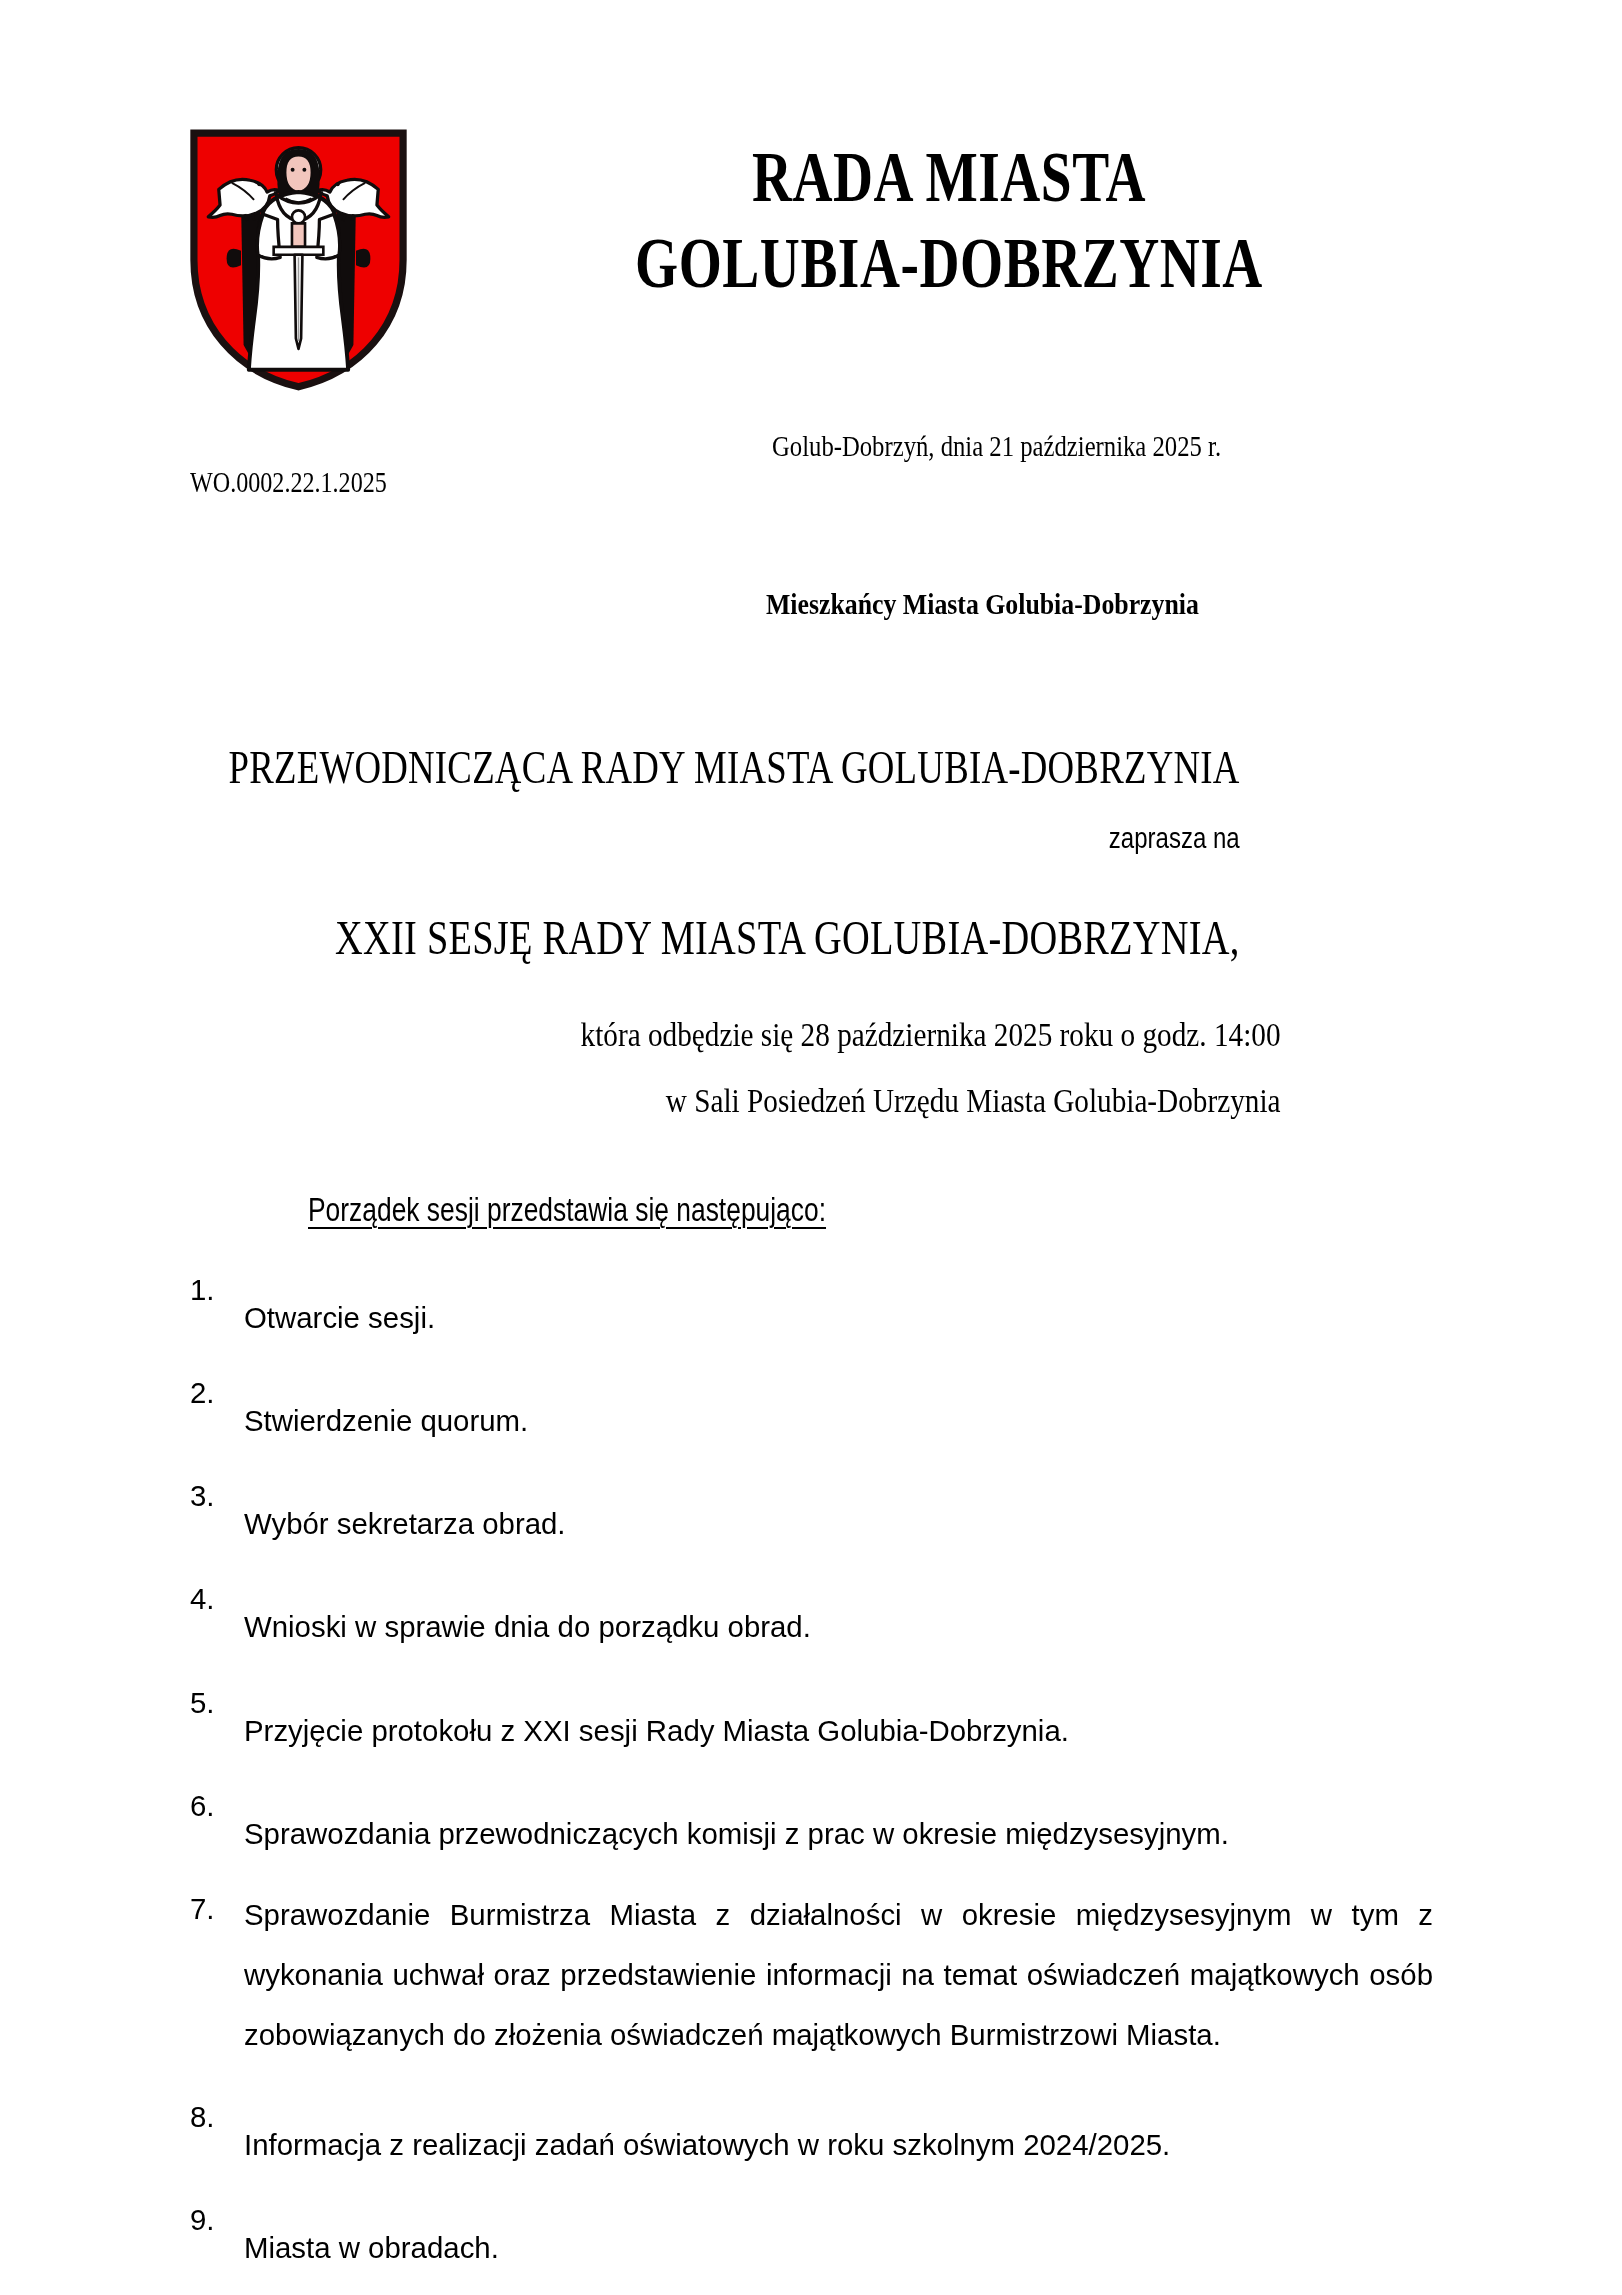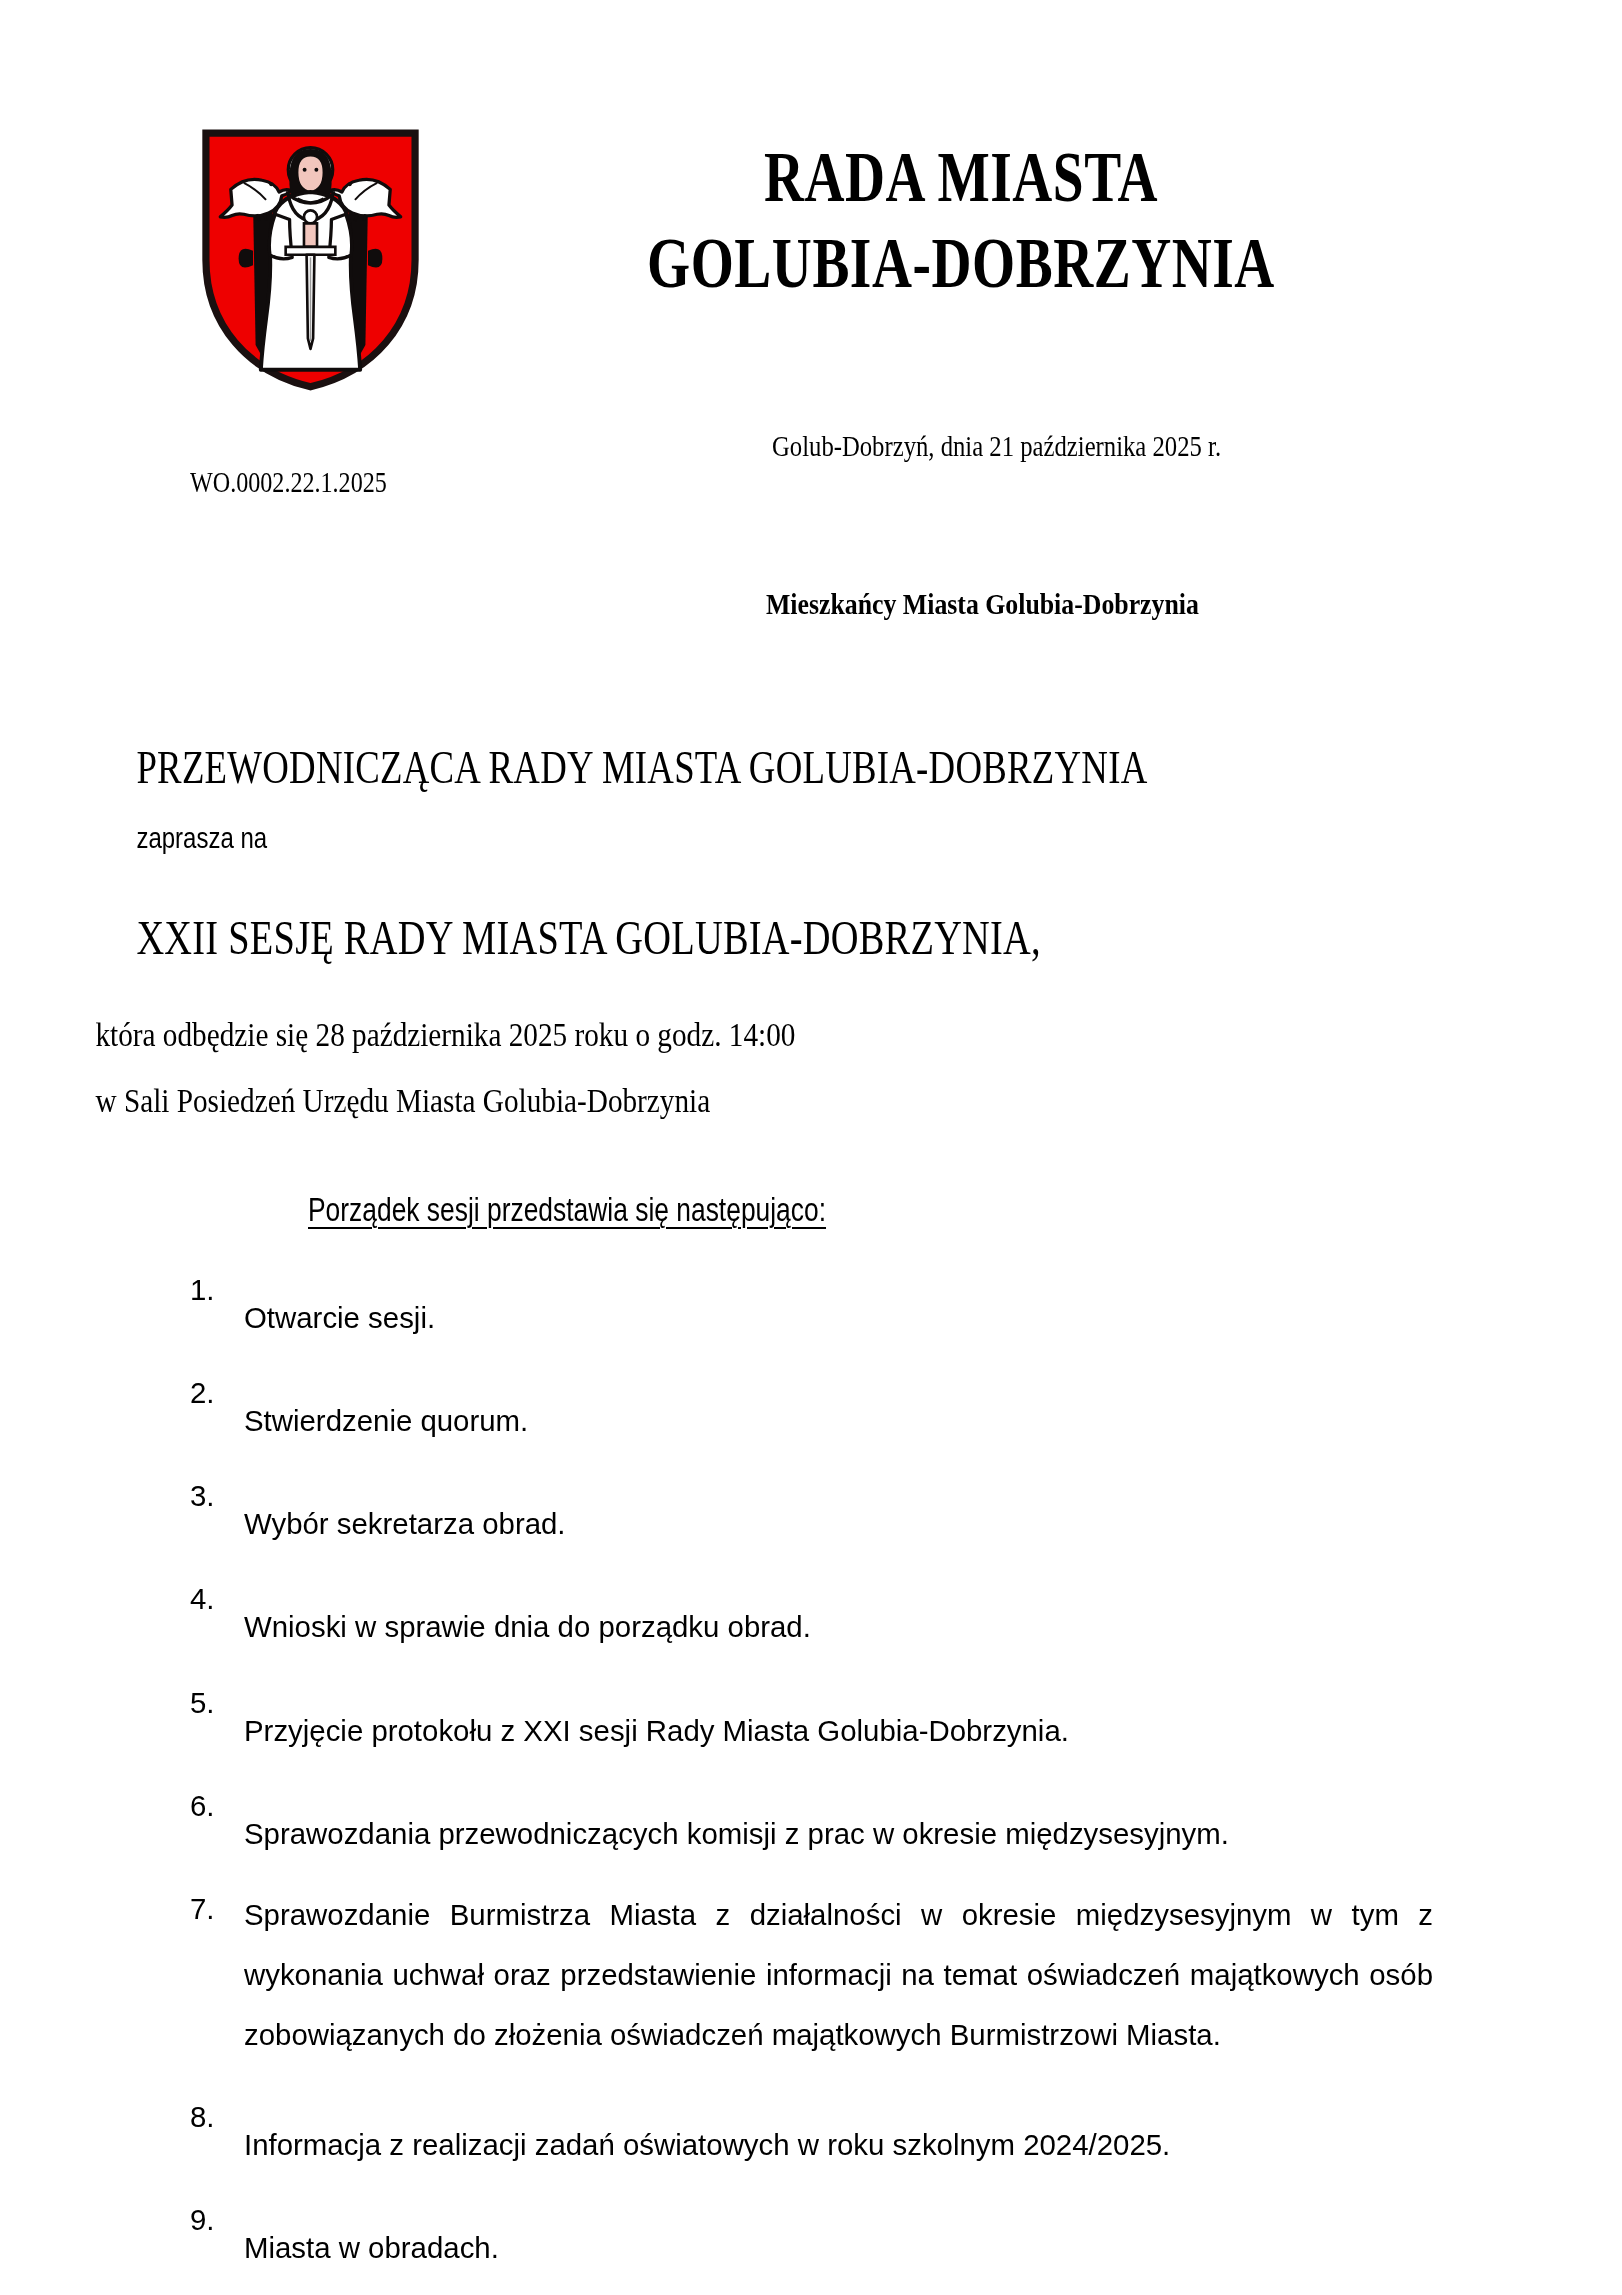--- a/index.html
+++ b/index.html
@@ -22,21 +22,21 @@
     position: absolute;
     inset: 0;
     width: 1623px;
     height: 2295px;
     background: #ffffff;
   }
 
   
   .header {
     position: absolute;
-    left: 12px;
+    left: 0;
     top: 124px;
     width: 1483px;
     height: 281px;
     padding-left: 27px;
   }
 
   .coa {
     position: absolute;
     left: 190px;
     top: 5.2px;
@@ -93,24 +93,24 @@
     font-weight: 700;
     line-height: 1.2;
     transform: scaleX(0.86);
     transform-origin: 0 0;
     white-space: nowrap;
   }
 
   
   .invite {
     position: absolute;
-    left: 0;
+    left: 12px;
     top: 743px;
     width: 1364px;
-    text-align: left;
+    text-align: right;
   }
   .invite-heading {
     font-family: "Liberation Serif", "DejaVu Serif", serif;
     font-size: 46px;
     line-height: 1.1;
     letter-spacing: 0.3px;
     transform: scaleX(0.80);
     white-space: nowrap;
   }
   .invite-sub {

